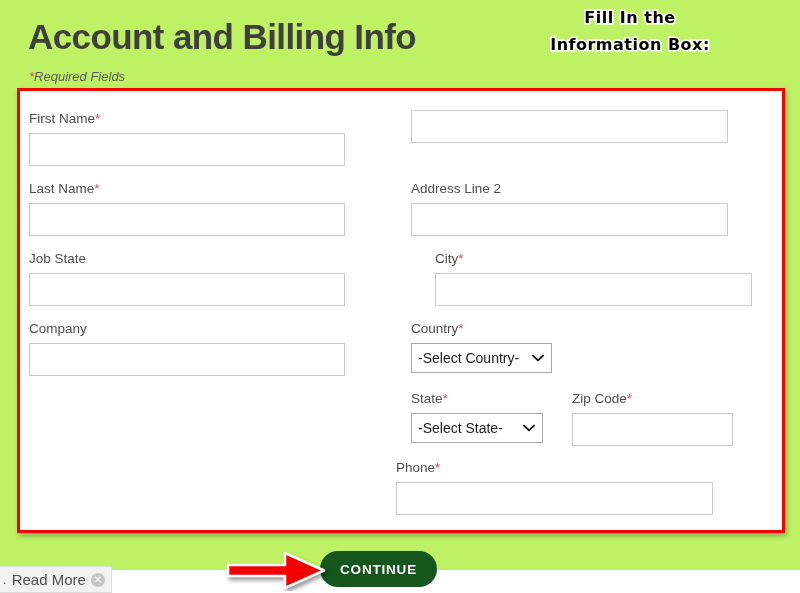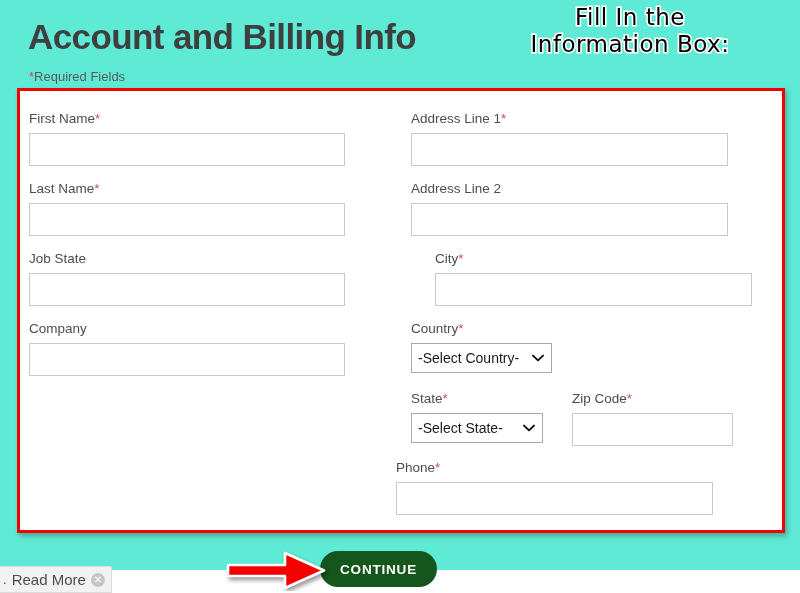--- a/index.html
+++ b/index.html
@@ -9,21 +9,21 @@
     width: 800px;
     height: 593px;
     background: #ffffff;
     font-family: "Liberation Sans", sans-serif;
     overflow: hidden;
   }
   #page {
     position: relative;
     width: 800px;
     height: 570px;
-    background: #5eead4;
+    background: #bef264;
   }
 
   
   .page-title {
     position: absolute;
     left: 28px;
     top: 16px;
     font-size: 35px;
     font-weight: bold;
     color: #3f3f3f;
@@ -32,33 +32,34 @@
     white-space: nowrap;
   }
   .required-note {
     position: absolute;
     left: 29px;
     top: 69px;
     font-size: 13px;
     color: #5a5a5a;
     line-height: 16px;
     white-space: nowrap;
+    font-style: italic;
   }
   .req-star { color: #c0504d; }
 
   
   .annotation-text {
     position: absolute;
     left: 500px;
     top: 4px;
     width: 260px;
     text-align: center;
     font-family: "DejaVu Sans", sans-serif;
-    font-weight: normal;
-    font-size: 23px;
+    font-weight: bold;
+    font-size: 16px;
     line-height: 27px;
     color: #000000;
     letter-spacing: 0.5px;
     -webkit-text-stroke: 3.2px #ffffff;
     paint-order: stroke fill;
     white-space: nowrap;
   }
   .annotation-text .ann-line { display: block; }
 
   
@@ -232,23 +233,20 @@
   </div>
 
   <div class="field" style="left:29px; top:320px; width:316px;">
     <div class="field-label">
       <span>Company</span><span class="req-star"></span>
     </div>
     <input class="text-input" type="text" placeholder="" style="">
   </div>
 
   <div class="field" style="left:411px; top:110px; width:317px;">
-    <div class="field-label">
-      <span>Address Line 1</span><span class="req-star">*</span>
-    </div>
     <input class="text-input" type="text" placeholder="" style="">
   </div>
 
   <div class="field" style="left:411px; top:180px; width:317px;">
     <div class="field-label">
       <span>Address Line 2</span><span class="req-star"></span>
     </div>
     <input class="text-input" type="text" placeholder="" style="">
   </div>
 

